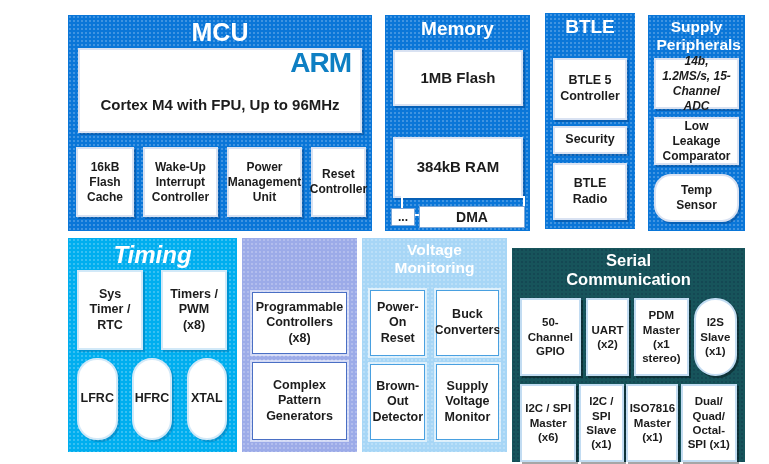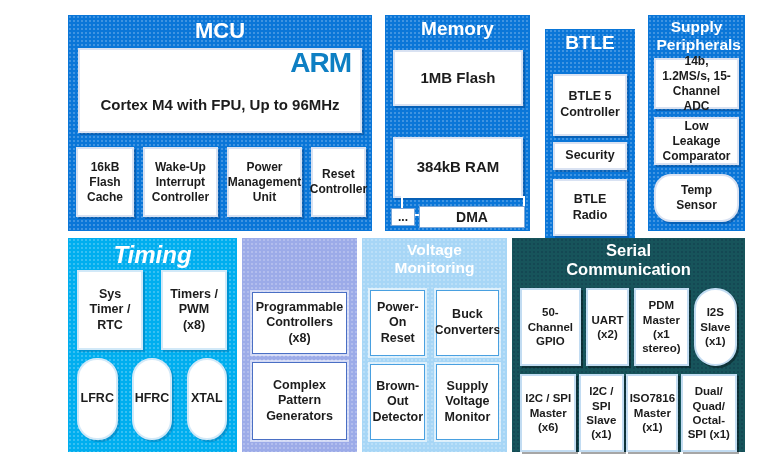--- a/index.html
+++ b/index.html
@@ -20,21 +20,21 @@
 
   
   .on-blue .sub{border:2px solid #d9e2f2;box-shadow:2px 2px 0 rgba(0,30,80,0.25);}
   .on-cyan .sub{border:2px solid #d2e9f8;box-shadow:2px 2px 0 rgba(0,60,110,0.22);}
   .on-peri .sub{border:1px solid #4a6fc4;outline:2px solid rgba(255,255,255,0.55);}
   .on-light .sub{border:1px solid #49a0e0;outline:2px solid rgba(255,255,255,0.6);}
   .on-teal .sub{border:2px solid #c2dcf2;box-shadow:2px 2px 0 rgba(0,0,0,0.35);}
 
   
   #mcu{left:68px;top:15px;width:304px;height:216px;}
-  #mcu .hd{font-size:22px;}
+  #mcu .hd{font-size:25px;}
   .arm-box{position:absolute;left:10px;right:10px;top:33px;height:85px;background:#fff;
            border:2px solid #d9e2f2;box-shadow:2px 2px 0 rgba(0,30,80,0.25);box-sizing:border-box;}
   .arm-logo{position:absolute;right:9px;top:-3px;font-size:28px;font-weight:800;letter-spacing:-1px;color:#0e7fc3;}
   .core-label{position:absolute;left:0;right:0;top:46px;text-align:center;font-size:15px;font-weight:600;color:#1c1c1c;}
   #mcu .row{left:8px;right:6px;top:132px;height:70px;}
   #mcu .sub{font-size:12px;}
   #mcu .sub:nth-child(1){width:20%;}
   #mcu .sub:nth-child(2){width:26%;}
   #mcu .sub:nth-child(3){width:26%;}
   #mcu .sub:nth-child(4){width:19%;}
@@ -46,33 +46,33 @@
   #mem-flash{left:8px;right:7px;top:35px;height:56px;}
   #mem-ram{left:8px;right:7px;top:122px;height:61px;}
   .dma-stack{position:absolute;left:6px;right:5px;top:181px;height:32px;}
   .dma-back{position:absolute;left:10px;right:0;top:0;height:20px;border:2px solid #fff;box-sizing:border-box;}
   .dma-front{position:absolute;left:28px;right:0;top:10px;height:22px;background:#fff;border:1px solid #7aa7d8;
              box-sizing:border-box;display:flex;align-items:center;justify-content:center;font-size:14px;font-weight:600;color:#1c1c1c;}
   .dma-more{position:absolute;left:0;top:12px;width:24px;height:18px;background:#fff;border:1px solid #7aa7d8;
             box-sizing:border-box;display:flex;align-items:center;justify-content:center;font-size:12px;font-weight:700;color:#1c1c1c;}
 
   
-  #btle{left:545px;top:29px;width:90px;height:216px;padding-left:28px;}
+  #btle{left:545px;top:13px;width:90px;height:216px;padding-left:28px;}
   #btle .hd{font-size:19px;}
   #btle .sub{font-size:12.5px;left:8px;right:8px;}
   #btle-ctrl{top:45px;height:62px;}
   #btle-sec{top:113px;height:28px;}
   #btle-radio{top:150px;height:57px;}
 
   
   #sensor{left:648px;top:15px;width:97px;height:216px;}
   #sensor .hd{font-size:15.5px;}
   #sensor .hd .inner{max-width:80px;}
   #sensor .sub{font-size:12px;left:6px;right:6px;}
-  #sen-adc{top:43px;height:51px;}
+  #sen-adc{top:43px;height:51px;font-style:italic;}
   #sen-cmp{top:102px;height:48px;}
   #sen-tmp{top:159px;height:48px;border-radius:17px;}
 
   
   #timing{left:68px;top:238px;width:169px;height:214px;}
   #timing .hd{font-size:24px;font-style:italic;}
   #timing .sub{font-size:12.5px;}
   #timing .rowA{left:9px;right:10px;top:32px;height:80px;}
   #timing .rowA .sub{width:44%;}
   #timing .rowB{left:9px;right:10px;top:120px;height:82px;}
@@ -191,21 +191,21 @@
     <div class="row rowA">
       <div class="sub">Power-On Reset</div>
       <div class="sub">Buck Converters</div>
     </div>
     <div class="row rowB">
       <div class="sub">Brown-Out Detector</div>
       <div class="sub">Supply Voltage Monitor</div>
     </div>
   </section>
 
-  <section class="block dots-d on-teal" id="serial" style="background-color:#17545b;">
+  <section class="block dots-d on-teal" id="serial" style="background-color:#17545b;margin-top:10px;">
     <div class="hd">
       <span class="inner">Serial Communication</span>
     </div>
     <div class="row rowA">
       <div class="sub">50-Channel GPIO</div>
       <div class="sub">UART (x2)</div>
       <div class="sub">PDM Master (x1 stereo)</div>
       <div class="sub">I2S Slave (x1)</div>
     </div>
     <div class="row rowB">

